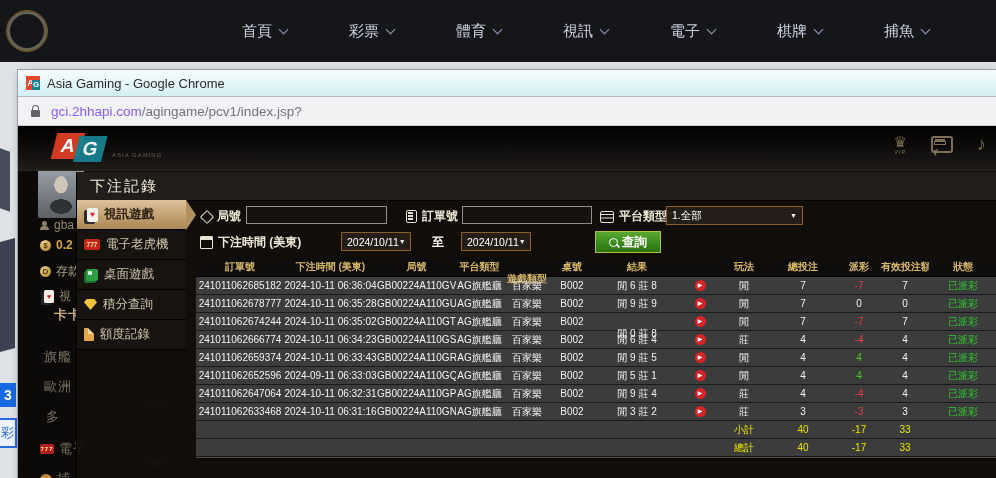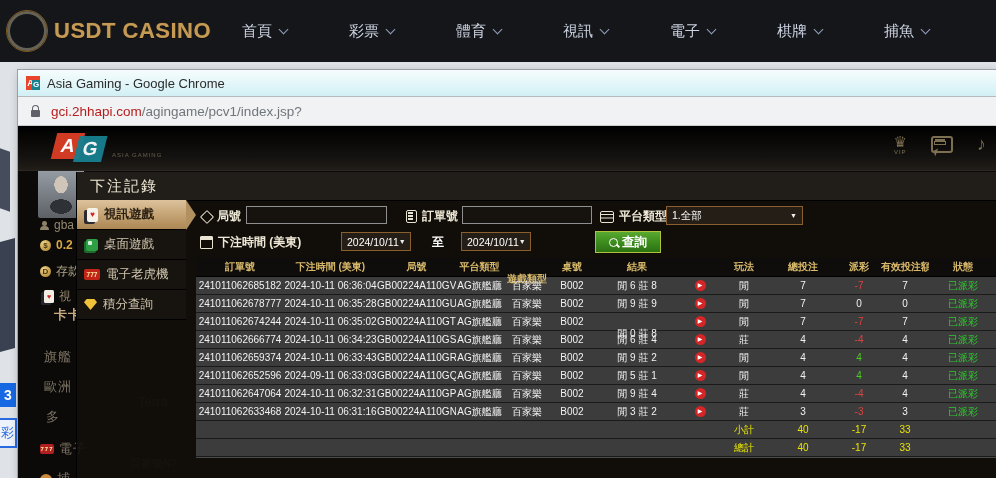--- a/index.html
+++ b/index.html
@@ -30,21 +30,21 @@
   .titlebar{height:27px;background:linear-gradient(180deg,#f6fcfd 0%,#e2f6f9 55%,#d2f0f5 100%);
       border-bottom:1px solid #b5babe;display:flex;align-items:center;gap:7px;padding-left:8px;box-sizing:border-box}
   .favicon{width:14px;height:14px;position:relative;flex:none;background:#e8452a}
   .favicon .fa{position:absolute;left:0;top:0;width:9px;height:14px;color:#fff;font-size:9px;font-weight:bold;line-height:14px;text-align:center}
   .favicon .fg{position:absolute;right:0;bottom:0;width:8px;height:10px;background:#17818f;color:#fff;font-size:8px;font-weight:bold;line-height:10px;text-align:center}
   .title-text{font-size:13px;color:#2b2b2b}
   .urlbar{height:29px;background:#f0f2f3;border-bottom:1px solid #c9cccd;display:flex;align-items:center;gap:11px;padding-left:13px;box-sizing:border-box}
   .lock-icon{width:9px;height:7px;background:#5f6368;border-radius:1px;position:relative;margin-top:4px;flex:none}
   .lock-icon::before{content:"";position:absolute;left:1px;top:-5px;width:5px;height:5px;border:1.6px solid #5f6368;border-bottom:none;border-radius:4px 4px 0 0}
   .url-text{font-size:13.5px}
-  .url-domain{color:#b91c1c}
+  .url-domain{color:#8b5cf6}
   .url-path{color:#71767b}
   
   .app{position:absolute;top:56px;left:0;right:0;bottom:0;background:#0b0a08;overflow:hidden}
   .ag-header{position:absolute;top:0;left:0;right:0;height:44px;z-index:3;
       background:linear-gradient(180deg,#000 0%,#141210 70%,#211d18 100%);border-bottom:1px solid #2b2722}
   .ag-logo{position:absolute;left:36px;top:7px;display:flex;align-items:flex-end}
   .ag-a{width:28px;height:26px;background:#d23b23;transform:skewX(-14deg);color:#fff;font-weight:800;font-size:19px;line-height:26px;text-align:center}
   .ag-g{width:28px;height:26px;background:#17808f;transform:skewX(-14deg) translate(-5px,3px);color:#fff;font-weight:800;font-size:19px;line-height:26px;text-align:center;opacity:.95}
   .ag-sub{color:#68604f;font-size:6px;letter-spacing:1px;margin-left:2px;margin-bottom:1px}
   .ag-icons{position:absolute;right:10px;top:8px;display:flex;gap:24px;align-items:center;color:#7d6f52}
@@ -124,21 +124,20 @@
   .play-icon{width:11px;height:11px;border-radius:50%;background:#d42626;color:#fff;font-size:6px;line-height:11px;
       text-align:center;display:inline-block;cursor:pointer;vertical-align:middle}
   .end-line{height:1px;background:#4a4a4a}
 </style>
 </head>
 <body>
 
 <div class="topnav">
   <div class="brand">
     <span class="brand-coin"></span>
-    <span class="brand-text">USDT CASINO</span>
   </div>
   <div class="nav-items">
     <span class="nav-item">
         <span>首頁</span>
         <span class="chev"></span>
       </span>
     <span class="nav-item">
         <span>彩票</span>
         <span class="chev"></span>
       </span>
@@ -235,30 +234,34 @@
 
     <div class="panel">
       <div class="panel-title">下注記錄</div>
 
       <div class="sidebar">
         <div class="side-item active">
           <span class="ic-cards">♥</span>
           <span>視訊遊戲</span>
         </div>
         <div class="side-item">
+          <span class="ic-slot">777</span>
+          <span>電子老虎機</span>
+        </div>
+        <div class="side-item">
           <span class="ic-table"></span>
           <span>桌面遊戲</span>
-        </div>
-        <div class="side-item">
-          <span class="ic-slot">777</span>
-          <span>電子老虎機</span>
         </div>
         <div class="side-item">
           <span class="ic-gem"></span>
           <span>積分查詢</span>
+        </div>
+        <div class="side-item">
+          <span class="ic-doc"></span>
+          <span>額度記錄</span>
         </div>
       </div>
 
       <div class="main">
 
         <span class="f-label" style="left:6px;top:8px">
           <span class="ic-tag"></span>
             <span>局號</span>
         </span>
         <input class="f-input" style="left: 50px; top: 6px; width: 141px;" value="">
@@ -370,21 +373,21 @@
               <span class="tcell" style="width: 48px;">4</span>
               <span class="tcell c-status" style="width: 68px;">已派彩</span>
             </div>
             <div class="trow">
               <span class="tcell" style="width: 88px;">241011062659374</span>
               <span class="tcell" style="width: 93px;">2024-10-11 06:33:43</span>
               <span class="tcell" style="width: 79px;">GB00224A110GR</span>
               <span class="tcell" style="width: 47px;">AG旗艦廳</span>
               <span class="tcell" style="width: 48px;">百家樂</span>
               <span class="tcell" style="width: 42px;">B002</span>
-              <span class="tcell" style="width: 88px;">閒 9 莊 2</span>
+              <span class="tcell" style="width: 88px;">閒 9 莊 5</span>
               <span class="tcell" style="width: 38px;"><span class="play-icon">▶</span></span>
               <span class="tcell" style="width: 50px;">閒</span>
               <span class="tcell" style="width: 68px;">4</span>
               <span class="tcell c-pos" style="width: 44px;">4</span>
               <span class="tcell" style="width: 48px;">4</span>
               <span class="tcell c-status" style="width: 68px;">已派彩</span>
             </div>
             <div class="trow">
               <span class="tcell" style="width: 88px;">241011062652596</span>
               <span class="tcell" style="width: 93px;">2024-09-11 06:33:03</span>

